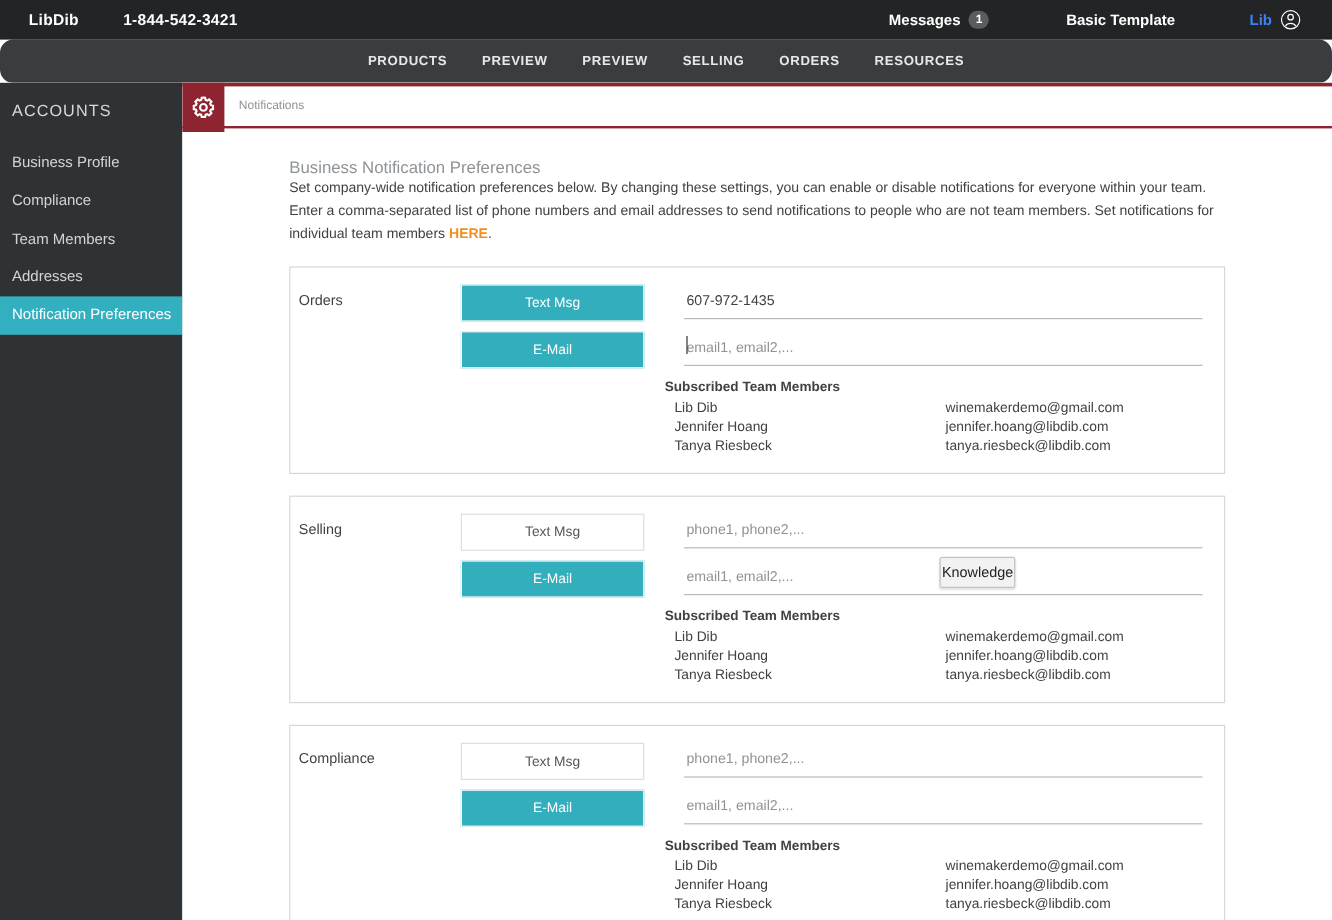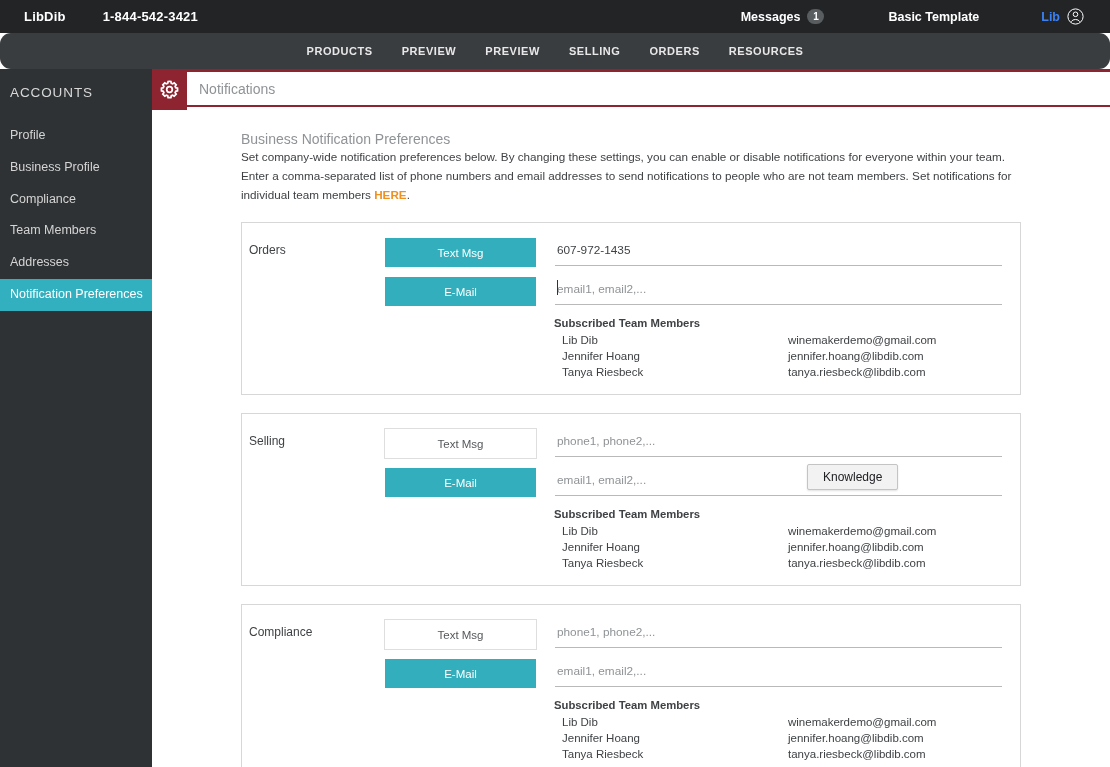--- a/index.html
+++ b/index.html
@@ -159,21 +159,21 @@
     flex-shrink: 0;
     margin-top: -3px;
     margin-bottom: -2px;
     height: 41px;
   }
   .page-title {
     display: flex;
     align-items: center;
     padding-left: 12px;
     color: #8f9396;
-    font-size: 14px;
+    font-size: 10px;
   }
 
   
   .content {
     padding: 24px 0 0 0;
   }
   .content-inner {
     width: 780px;
     margin-left: 89px;
   }
@@ -236,21 +236,21 @@
     color: #ffffff;
     border-color: #ffffff;
   }
   .toggle-btn.off {
     background: #ffffff;
     color: #55585b;
     border-color: #dedede;
   }
   .field-wrap {
     flex: 1;
-    margin-left: 18px;
+    margin-left: 33px;
     position: relative;
     padding-top: 2px;
   }
   .underline-input {
     width: 100%;
     border: none;
     border-bottom: 1px solid #b9b9b9;
     outline: none;
     font-family: "Liberation Sans", sans-serif;
     font-size: 11.8px;
@@ -285,26 +285,26 @@
     color: #3f4245;
     line-height: 13px;
     padding: 1.5px 0;
   }
   .sub-name { width: 234px; padding-left: 8px; }
   .sub-email { flex: 1; }
 
   
   .knowledge-pop {
     position: absolute;
-    left: 565px;
+    left: 541px;
     top: 50px;
     background: #f2f2f2;
     border: 1px solid #c4c4c4;
     border-radius: 2px;
-    padding: 5px 15px;
+    padding: 5px 1px;
     font-size: 12px;
     color: #202124;
     box-shadow: 0 1px 2px rgba(0,0,0,.12);
     z-index: 20;
   }
 </style>
 </head>
 <body>
 
 <div class="topbar">
@@ -335,21 +335,20 @@
   <div class="nav-item">PREVIEW</div>
   <div class="nav-item">SELLING</div>
   <div class="nav-item">ORDERS</div>
   <div class="nav-item">RESOURCES</div>
 </div>
 
 <div class="body-wrap">
 
   <div class="sidebar">
     <div class="sidebar-title">ACCOUNTS</div>
-    <div class="sidebar-item">Profile</div>
     <div class="sidebar-item">Business Profile</div>
     <div class="sidebar-item">Compliance</div>
     <div class="sidebar-item">Team Members</div>
     <div class="sidebar-item">Addresses</div>
     <div class="sidebar-item active">Notification Preferences</div>
   </div>
 
   <div class="main">
 
     <div class="page-head">

